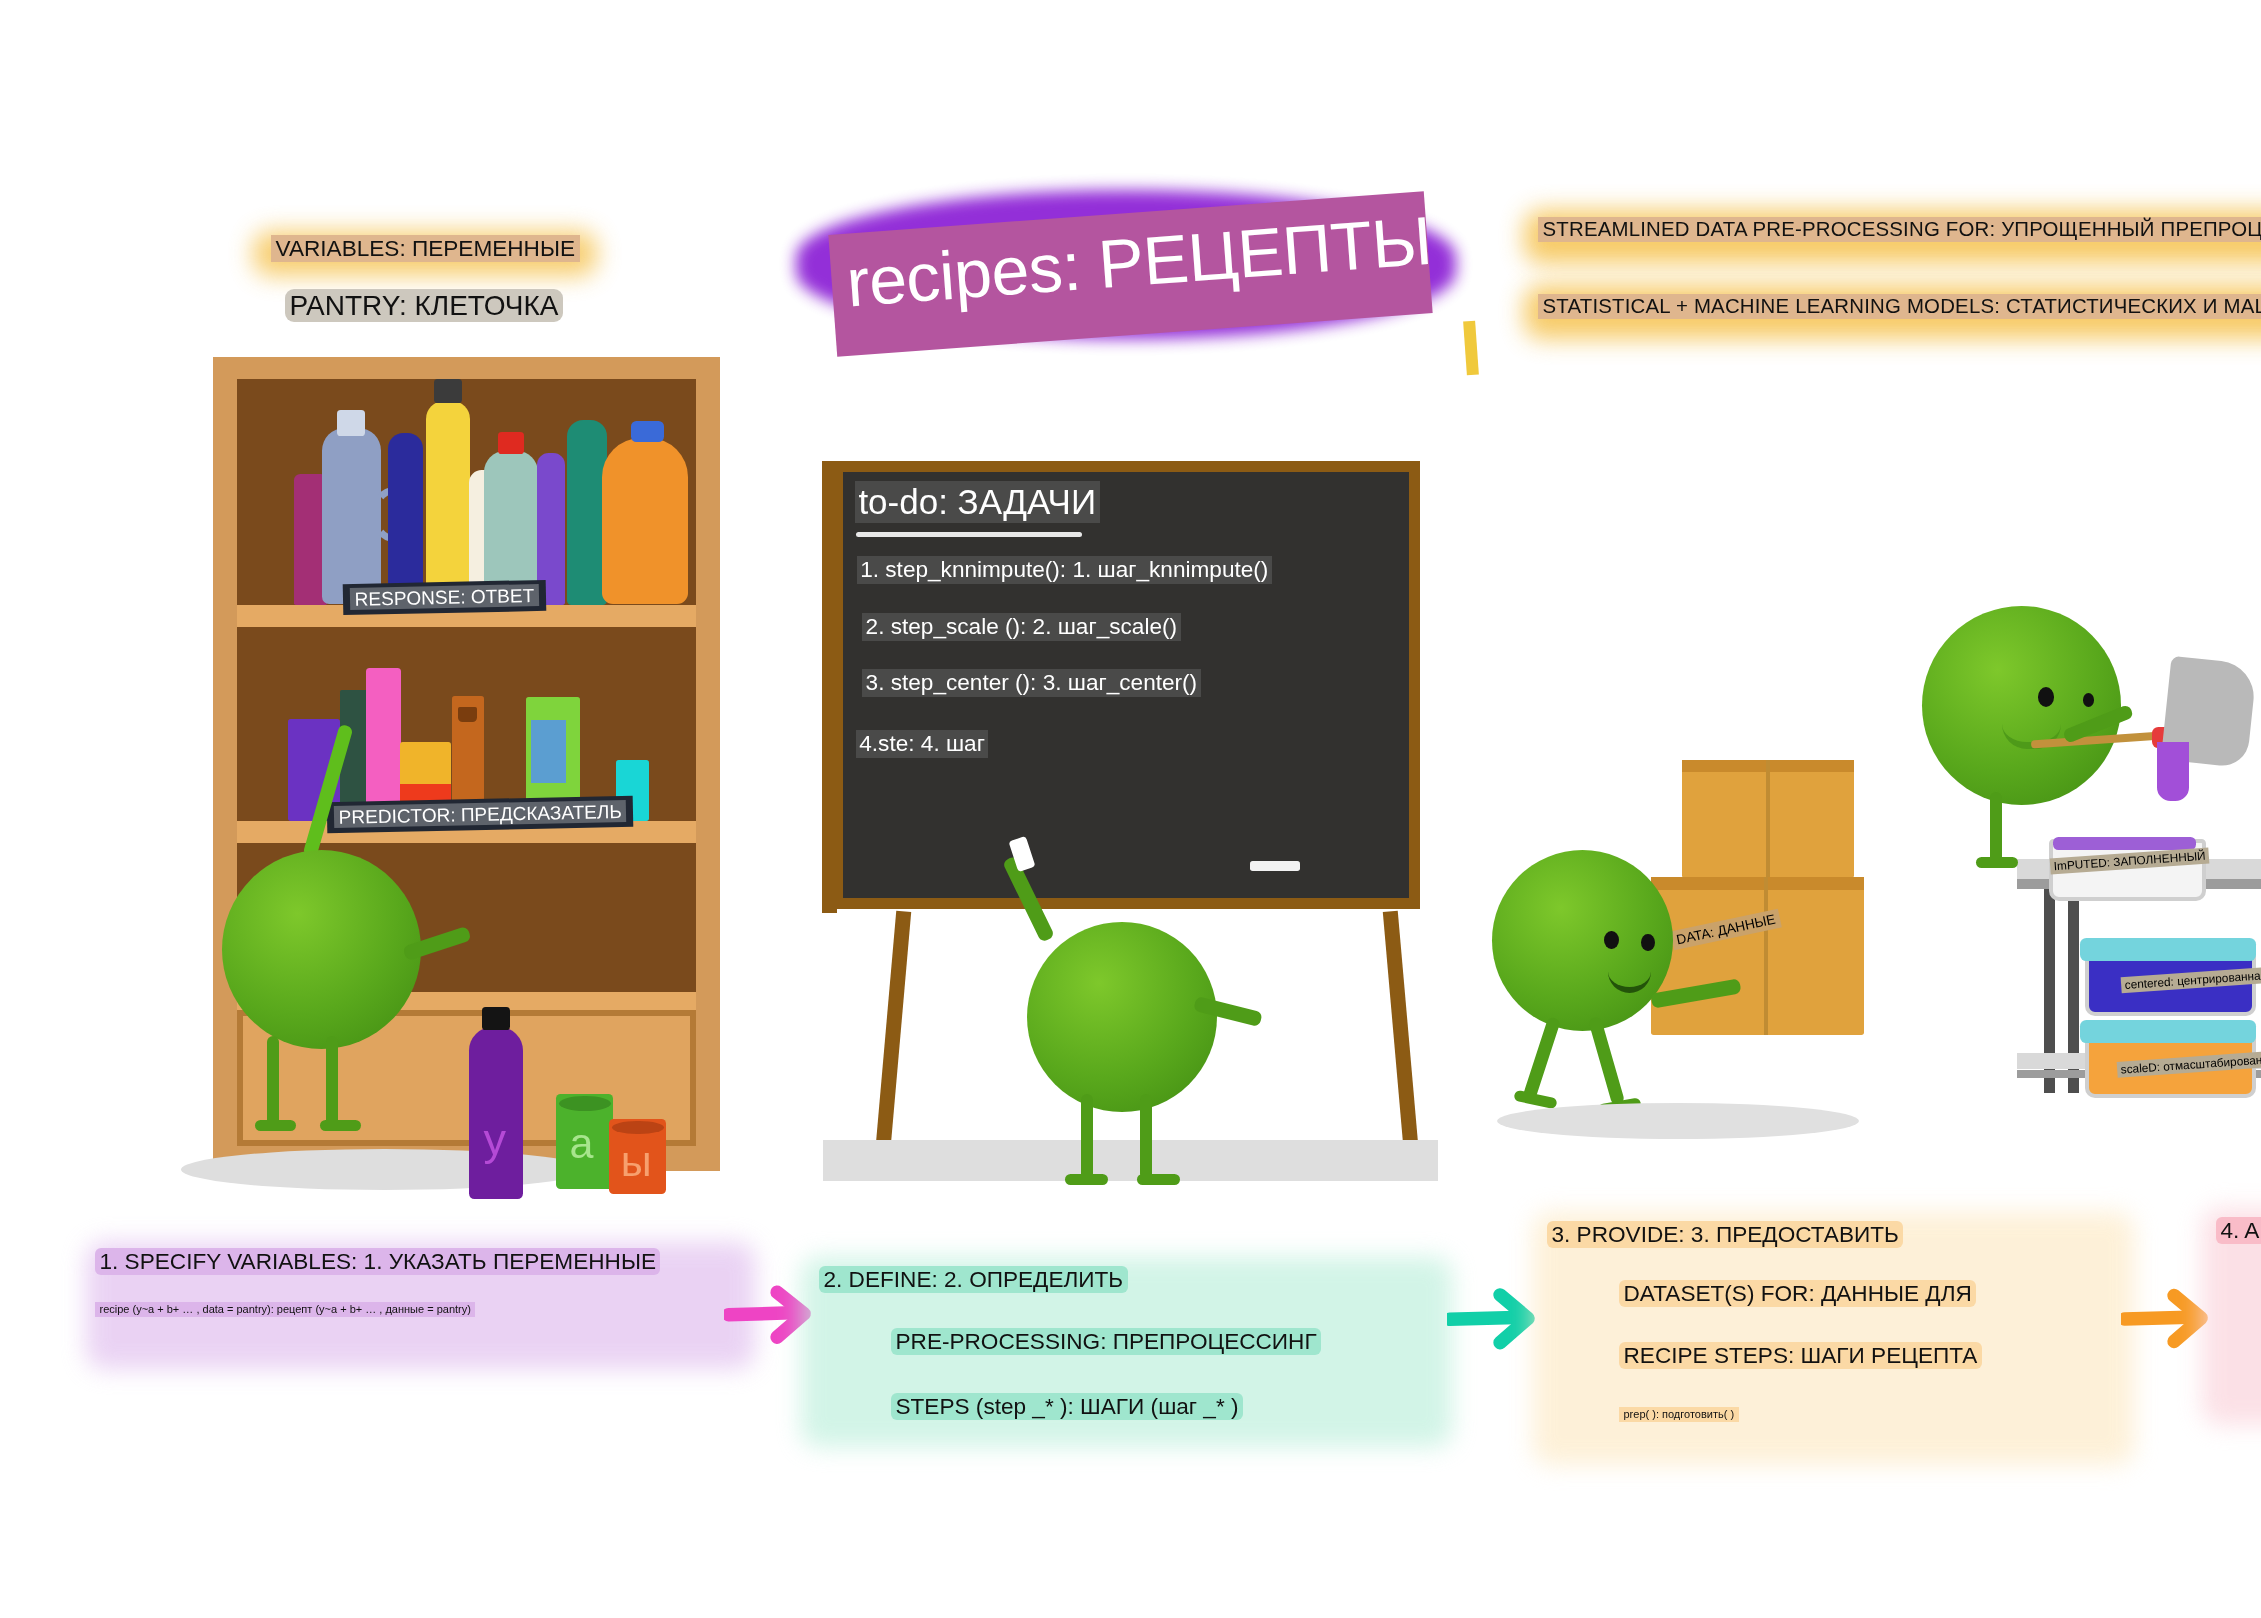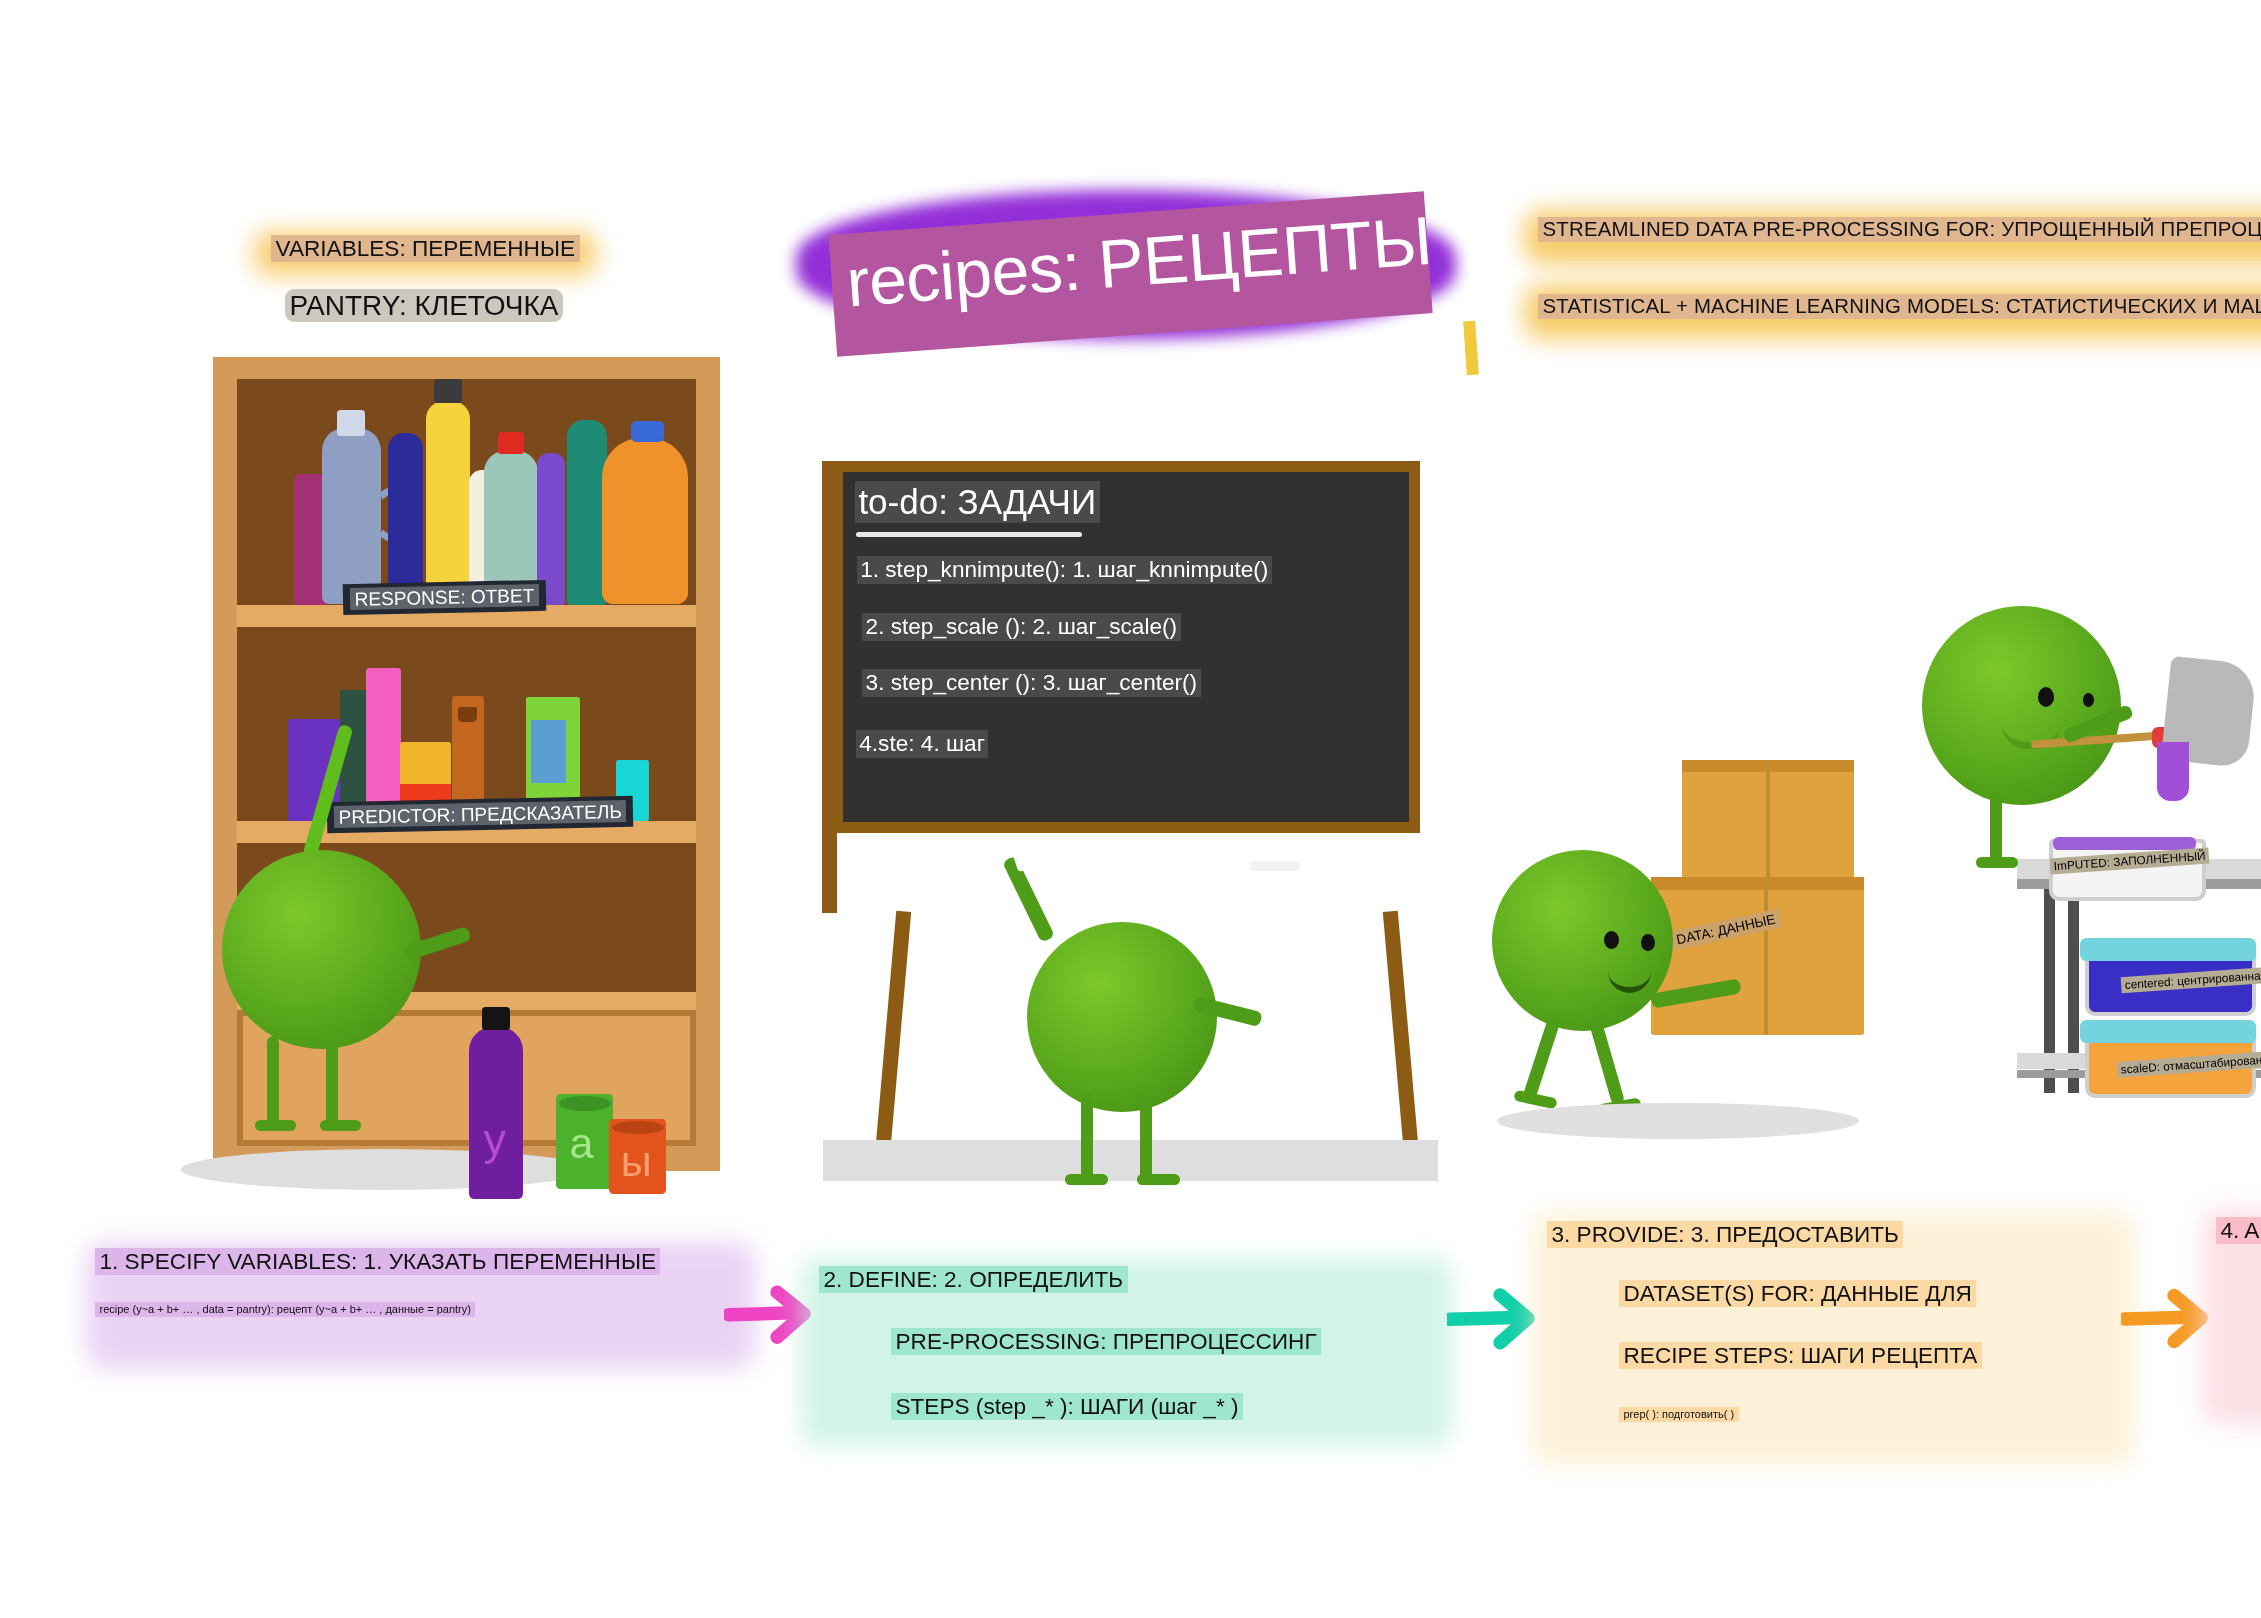--- a/index.html
+++ b/index.html
@@ -30,41 +30,41 @@
   .cab{position:absolute;background:#d39a5a;}
   .cabInner{position:absolute;background:#7a4a1c;}
   .shelfbar{position:absolute;background:#e5aa64;}
   .plaque{position:absolute;background:#212733;padding:4.5px 7.2px;}
   .plaqueIn{background:#5e636b;color:#fff;font-size:19px;padding:0.9px 4.5px;white-space:nowrap;}
 
   
   .btl{position:absolute;}
 
   
-  #board{left:832px;top:461px;width:588px;height:372px;background:#32312f;border:11.8px solid #8c5b14;box-sizing:border-box;}
+  #board{left:832px;top:461px;width:588px;height:448px;background:#32312f;border:11.8px solid #8c5b14;box-sizing:border-box;}
   #boardFrameL{left:822px;top:461px;width:15.4px;height:452px;background:#8c5b14;}
   .chalk{color:#fff;background:#4a4a49;display:inline-block;padding:0.9px 3.6px;white-space:nowrap;}
   .chalkline{position:absolute;font-size:22.6px;}
 
   
   .box{position:absolute;background:#e0a23d;border-radius:2.7px;}
   .boxTop{position:absolute;background:#c98a2c;}
   .boxLbl{position:absolute;background:#caa26a;color:#000;font-size:13.6px;padding:1.8px 4.5px;white-space:nowrap;}
 
   
   .counterTop{position:absolute;background:#d9d9d9;}
   .counterEdge{position:absolute;background:#9c9c9c;}
   .leg{position:absolute;background:#4e4e4e;}
   .tub{position:absolute;border:4.5px solid #cfcfcf;border-radius:4.5px 4.5px 10px 10px;background:#f4f4f4;}
   .tubLid{position:absolute;background:#74d4dd;border-radius:6.3px;}
   .tubLbl{position:absolute;background:#b6ab93;color:#000;font-size:11.8px;padding:0.9px 3.6px;white-space:nowrap;}
 
   
   .arrow svg{display:block;}
-  .cap-big{font-size:22.6px;}
+  .cap-big{font-size:22.6px;border-radius:6px;}
   .cap-small{font-size:11px;}
 
   
   .blobBody{position:absolute;border-radius:50%;background:radial-gradient(circle at 38% 32%, #7ec82b 0%, #59a81c 55%, #3f8a12 100%);}
   .eye{position:absolute;background:#111;border-radius:50%;}
   .limb{position:absolute;background:#4f9c18;border-radius:6.3px;}
 </style>
 </head>
 <body>
 

